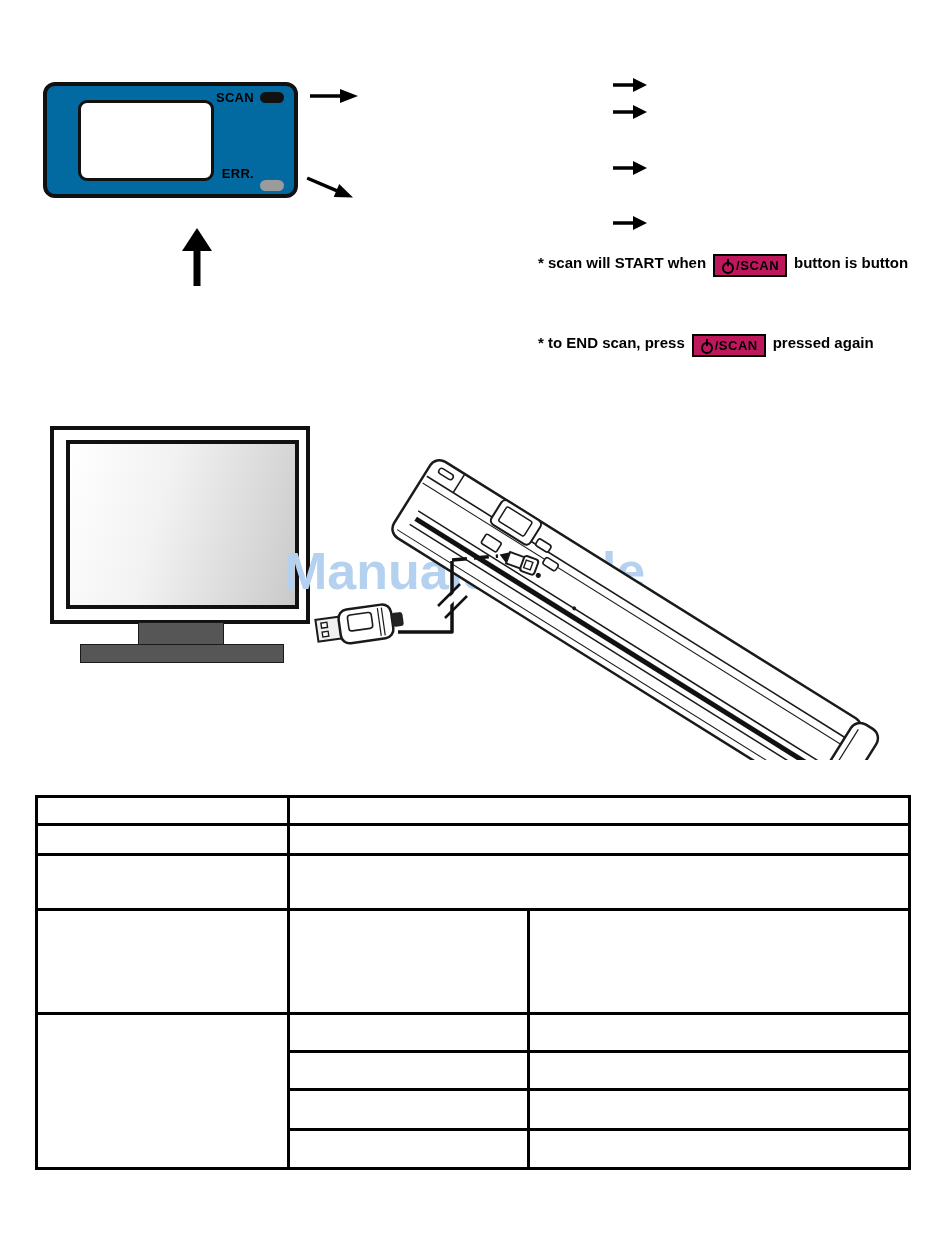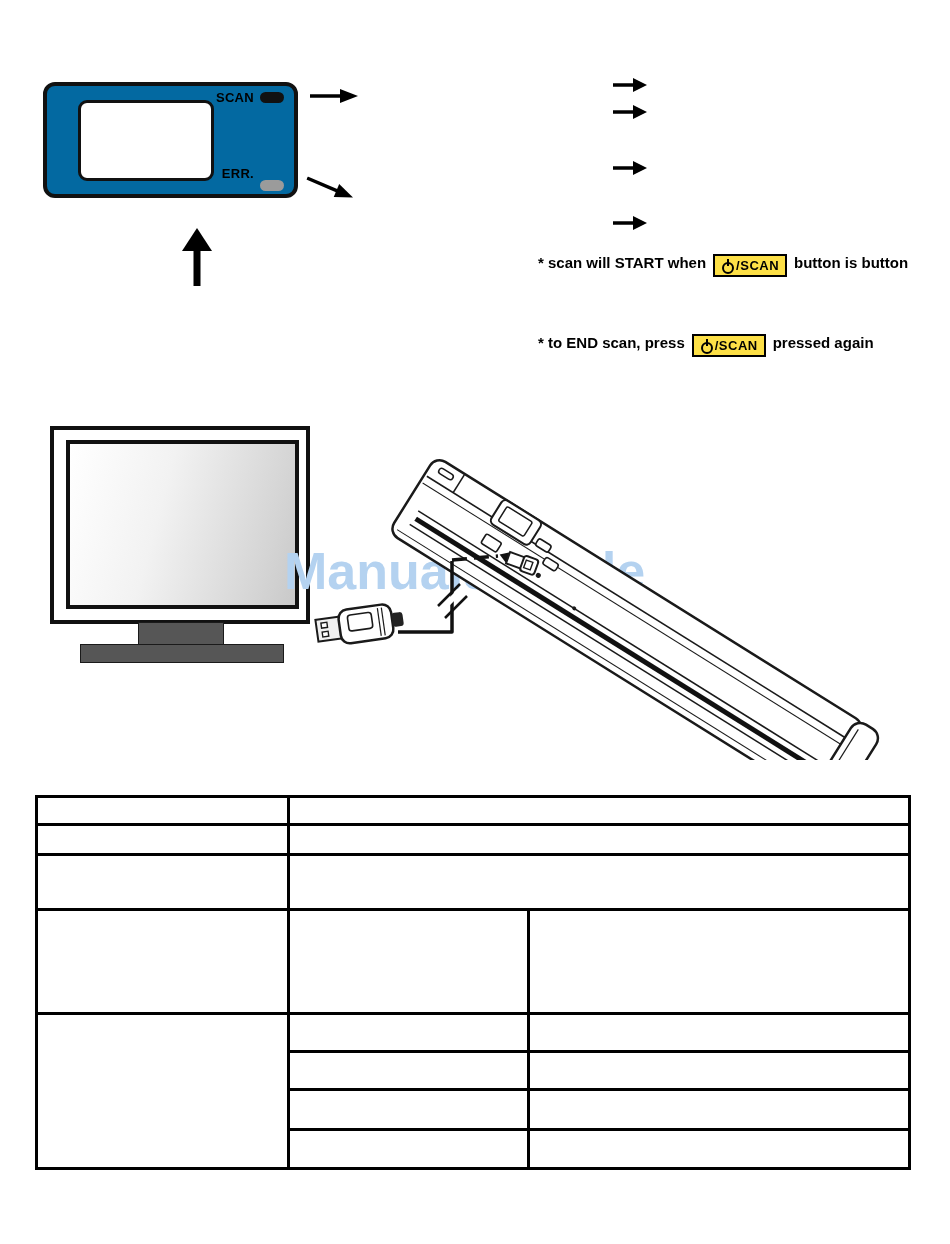--- a/index.html
+++ b/index.html
@@ -32,21 +32,21 @@
 
   
   .note-line{
     display:flex;align-items:flex-start;gap:7px;white-space:nowrap;
     font-weight:bold;font-size:15px;z-index:5;
   }
   .note-line .txt{display:inline-block;}
   .scan-btn-box{
     display:inline-flex;align-items:center;gap:3px;
     border:2px solid #000;padding:2px 6px;font-weight:bold;font-size:13px;
-    letter-spacing:.5px;background:#fde047;
+    letter-spacing:.5px;background:#be185d;
   }
   .power-icon{position:relative;width:12px;height:13px;display:inline-block;}
   .power-icon::before{
     content:"";position:absolute;left:1px;top:3px;width:8px;height:8px;
     border:2px solid #000;border-radius:50%;
   }
   .power-icon::after{
     content:"";position:absolute;left:6px;top:0;width:2px;height:7px;background:#000;
   }
 

